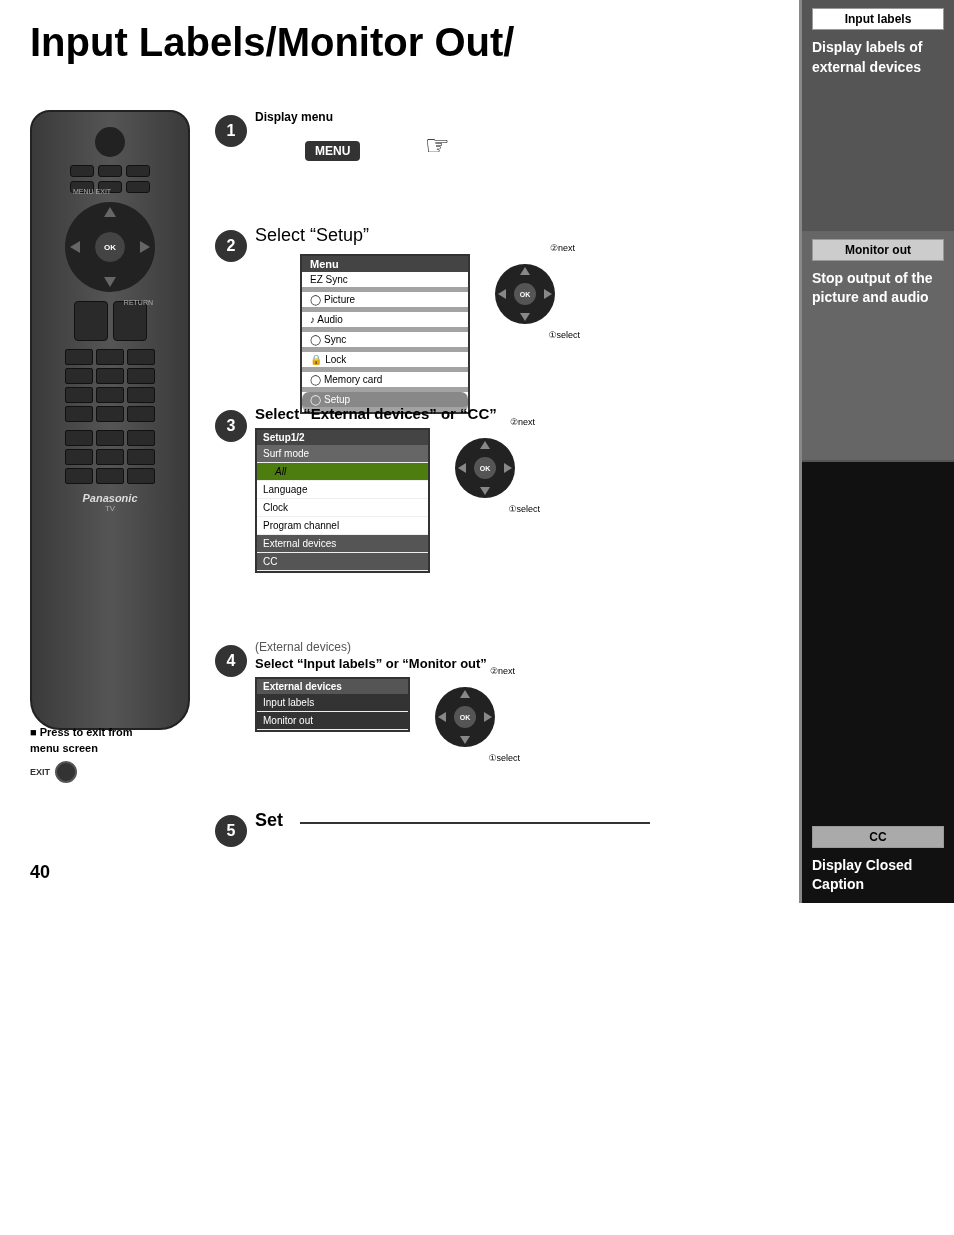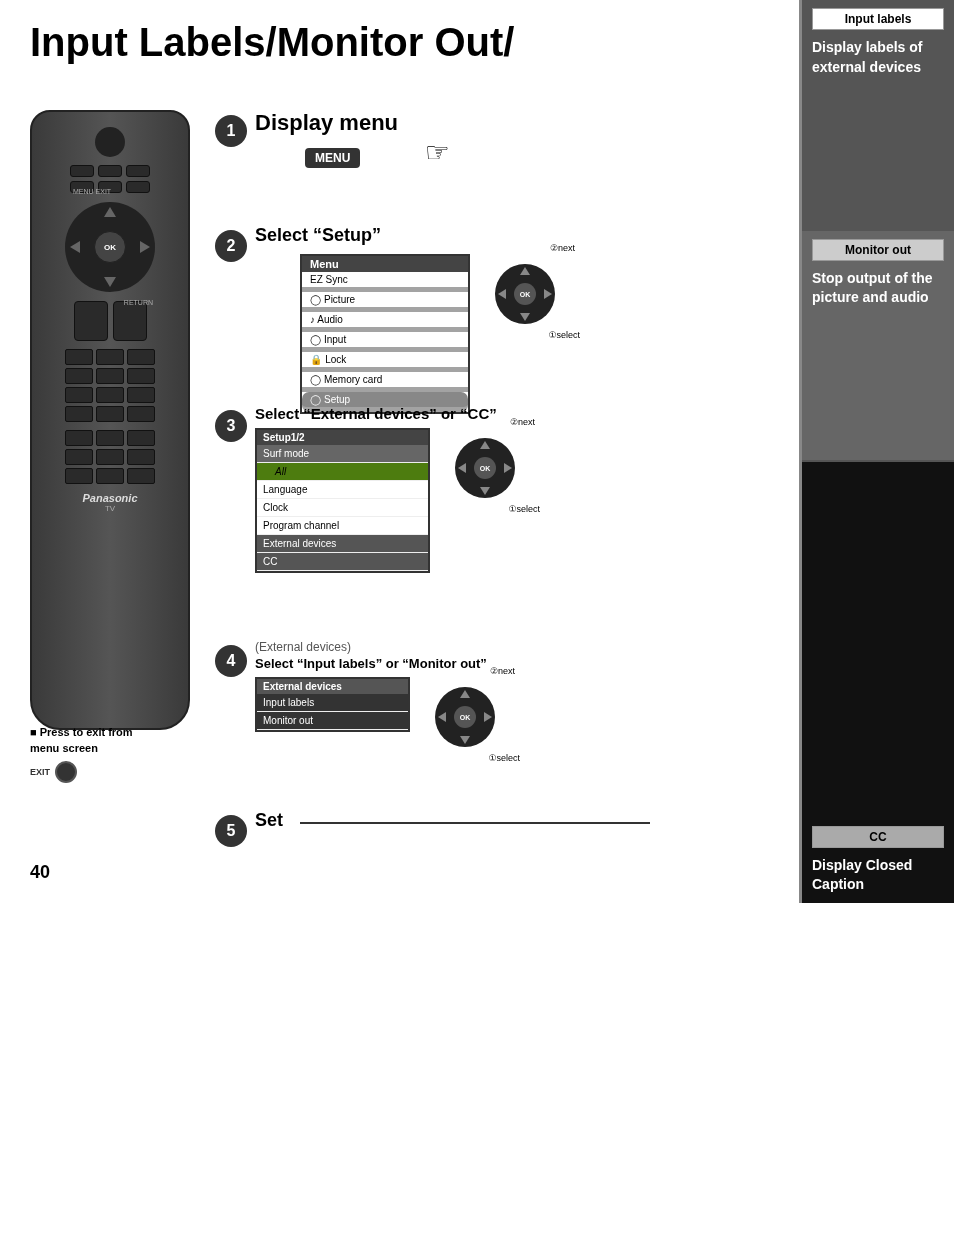--- a/index.html
+++ b/index.html
@@ -559,39 +559,39 @@
       <div class="remote-brand">Panasonic</div>
       <div class="remote-tv-label">TV</div>
     </div>
 
     <div class="steps-area">
 
       <div style="position:absolute; top:0; left:0; right:0;">
         <div class="step-wrapper">
           <div class="step-circle sc1">1</div>
           <div class="step-content">
-            <div style="font-size:22px;font-weight:bold;">Display menu</div>
+            <div style="font-size:12px;font-weight:bold;margin-bottom:5px;">Display menu</div>
             <div class="menu-btn">MENU</div>
             <div class="hand-icon">☞</div>
           </div>
         </div>
       </div>
 
       <div style="position:absolute; top:115px; left:0; right:0;">
         <div class="step-wrapper">
           <div class="step-circle sc2">2</div>
           <div class="step-content">
-            <div style="font-size:18px;font-weight:bold;margin-bottom:8px;">Select “Setup”</div>
+            <div style="font-size:18px;font-weight:normal;margin-bottom:8px;">Select “Setup”</div>
             <div class="inline-row">
               <div class="menu-box">
                 <div class="menu-box-header">Menu</div>
                 <div class="menu-box-item">EZ Sync</div>
                 <div class="menu-box-item">◯ Picture</div>
                 <div class="menu-box-item">♪ Audio</div>
-                <div class="menu-box-item">◯ Input</div>
+                <div class="menu-box-item">◯ Sync</div>
                 <div class="menu-box-item">🔒 Lock</div>
                 <div class="menu-box-item">◯ Memory card</div>
                 <div class="menu-box-item highlighted">◯ Setup</div>
               </div>
               <div style="position:relative; margin-top:5px;">
                 <div class="ok-nav-btn">
                   <div class="ok-center">OK</div>
 
                   <div style="position:absolute;top:3px;left:50%;transform:translateX(-50%);width:0;height:0;border-left:5px solid transparent;border-right:5px solid transparent;border-bottom:8px solid #888;"></div>
                   <div style="position:absolute;bottom:3px;left:50%;transform:translateX(-50%);width:0;height:0;border-left:5px solid transparent;border-right:5px solid transparent;border-top:8px solid #888;"></div>

